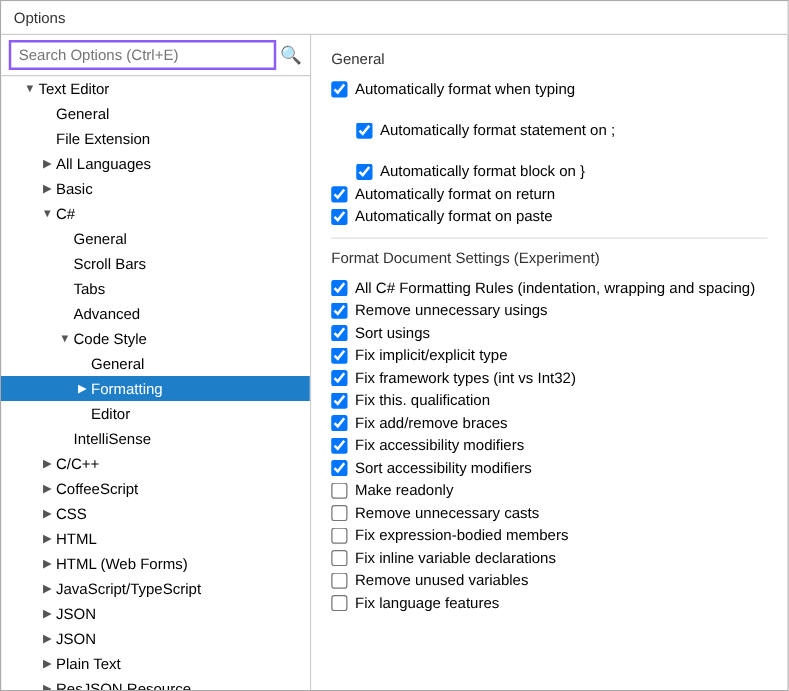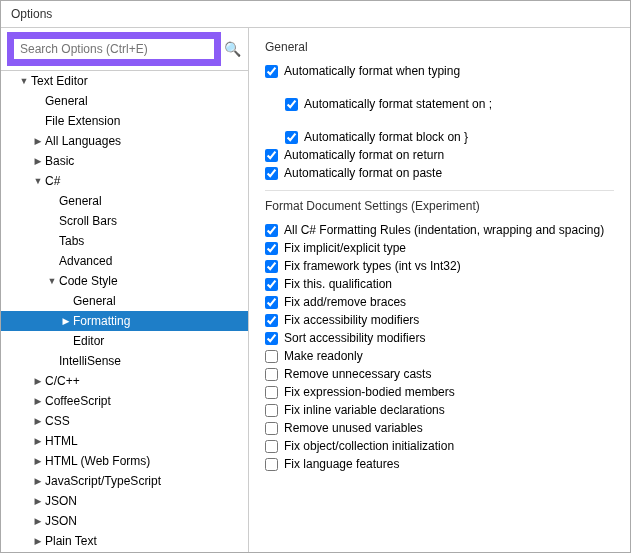--- a/index.html
+++ b/index.html
@@ -42,21 +42,21 @@
     }
     .search-bar {
       display: flex;
       align-items: center;
       padding: 4px 6px;
       border-bottom: 1px solid #ccc;
       background: #fff;
     }
     .search-input {
       flex: 1;
-      border: 7px solid #8b5cf6;
+      border: 2px solid #8b5cf6;
       padding: 3px 6px;
       font-size: 12px;
       outline: none;
       color: #999;
     }
     .search-icon {
       margin-left: 4px;
       color: #666;
       font-size: 14px;
     }
@@ -318,20 +318,28 @@
           <span>Automatically format on paste</span>
         </div>
         <div class="divider"></div>
         <div class="section-title">Format Document Settings (Experiment)</div>
         <div class="checkbox-row">
           <input type="checkbox" checked="" style="">
           <span>All C# Formatting Rules (indentation, wrapping and spacing)</span>
         </div>
         <div class="checkbox-row">
           <input type="checkbox" checked="" style="">
+          <span>Remove unnecessary usings</span>
+        </div>
+        <div class="checkbox-row">
+          <input type="checkbox" checked="" style="">
+          <span>Sort usings</span>
+        </div>
+        <div class="checkbox-row">
+          <input type="checkbox" checked="" style="">
           <span>Fix implicit/explicit type</span>
         </div>
         <div class="checkbox-row">
           <input type="checkbox" checked="" style="">
           <span>Fix framework types (int vs Int32)</span>
         </div>
         <div class="checkbox-row">
           <input type="checkbox" checked="" style="">
           <span>Fix this. qualification</span>
         </div>
@@ -359,24 +367,20 @@
           <input type="checkbox" style="">
           <span>Fix expression-bodied members</span>
         </div>
         <div class="checkbox-row">
           <input type="checkbox" style="">
           <span>Fix inline variable declarations</span>
         </div>
         <div class="checkbox-row">
           <input type="checkbox" style="">
           <span>Remove unused variables</span>
-        </div>
-        <div class="checkbox-row">
-          <input type="checkbox" style="">
-          <span>Fix object/collection initialization</span>
         </div>
         <div class="checkbox-row">
           <input type="checkbox" style="">
           <span>Fix language features</span>
         </div>
       </div>
   </div>
 </div>
 
 </body></html>

